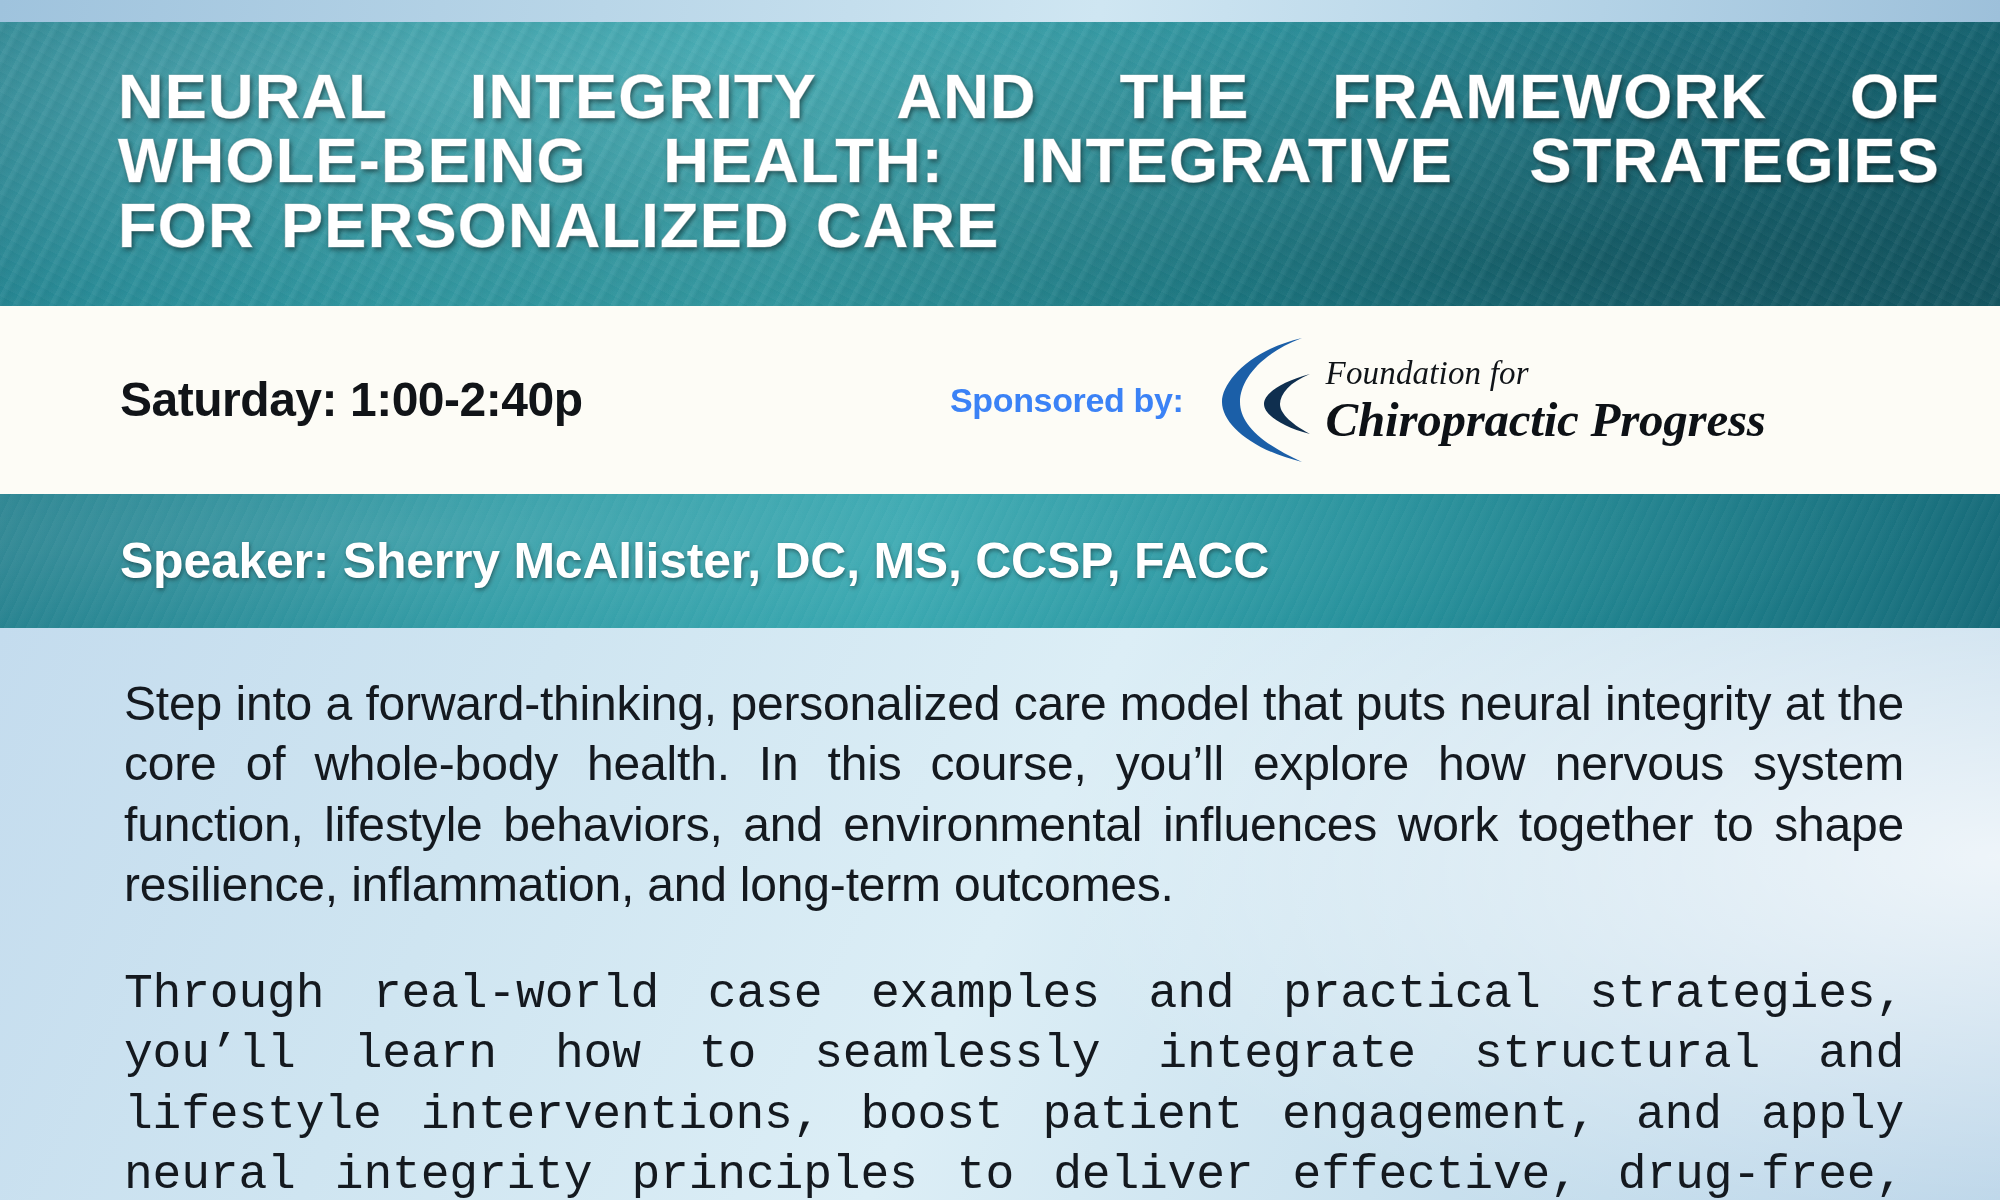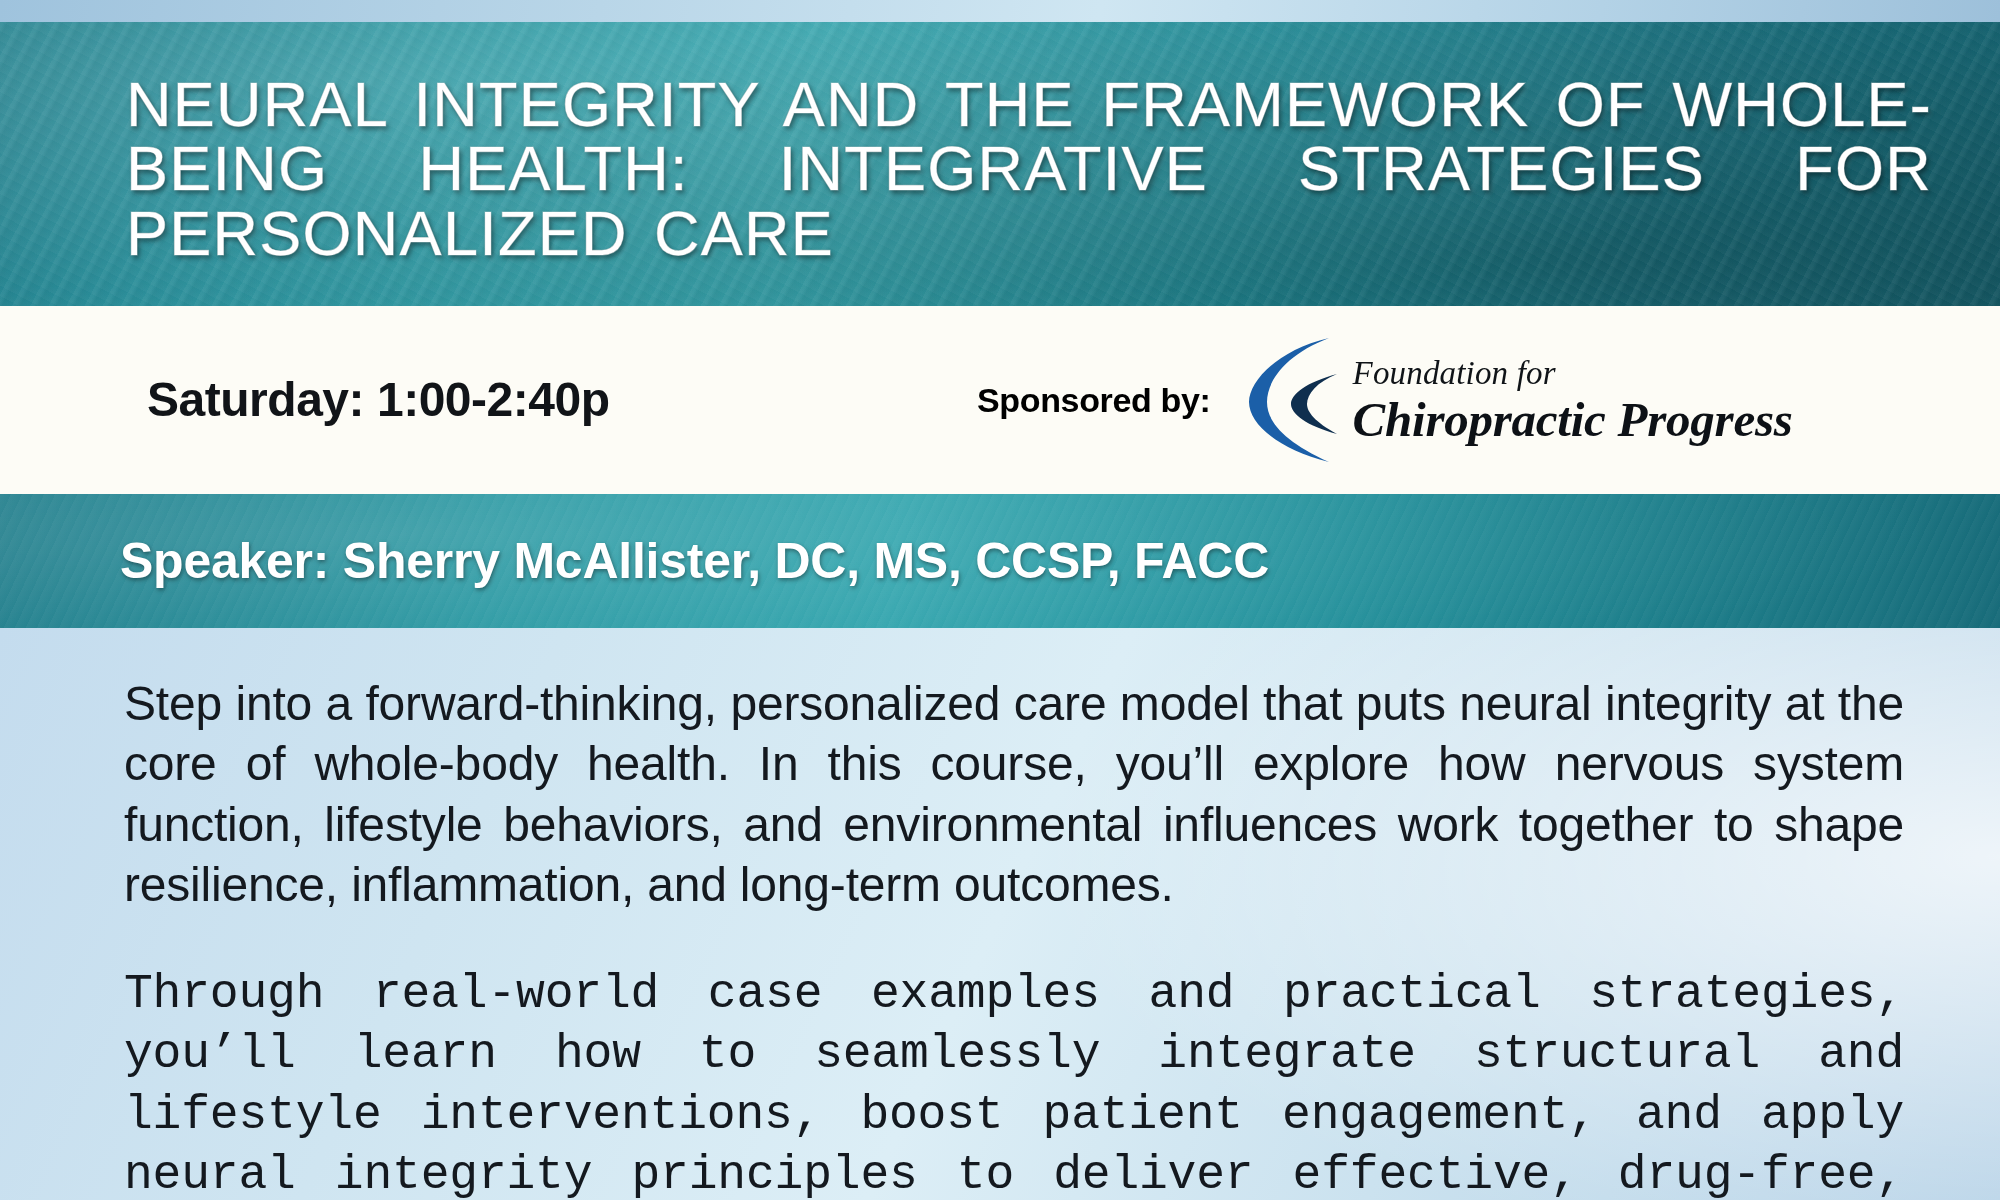--- a/index.html
+++ b/index.html
@@ -52,25 +52,25 @@
     position: absolute;
     inset: 0;
     background:
       repeating-linear-gradient(118deg, rgba(255,255,255,0.045) 0px, rgba(255,255,255,0.045) 3px, rgba(0,0,0,0.03) 7px, rgba(0,0,0,0.0) 16px),
       repeating-linear-gradient(28deg, rgba(255,255,255,0.03) 0px, rgba(255,255,255,0.0) 9px);
     pointer-events: none;
   }
   .title-text {
     position: relative;
     z-index: 2;
-    margin: 8px;
+    margin: 0;
     color: #ffffff;
     font-size: 63px;
     line-height: 1.02;
-    font-weight: 400;
+    font-weight: 700;
     letter-spacing: 0.02em;
     text-align: justify;
     text-align-last: left;
     text-transform: uppercase;
     text-shadow:
       0 0 1px rgba(0,0,0,0.55),
       2px 3px 5px rgba(0,0,0,0.45);
     -webkit-text-stroke: 1px rgba(255,255,255,0.4);
     word-spacing: 0.12em;
   }
@@ -82,39 +82,38 @@
     width: 2000px;
     height: 188px;
     background: #fdfcf6;
     display: flex;
     align-items: center;
   }
   .info-left {
     padding-left: 120px;
     width: 920px;
     box-sizing: border-box;
-    margin-left: 27px;
   }
   .info-line {
     color: #111418;
     font-size: 48px;
     font-weight: 800;
     letter-spacing: -0.01em;
     line-height: 1.28;
     white-space: nowrap;
   }
 
   .sponsor-wrap {
     display: flex;
     align-items: center;
     gap: 22px;
     margin-left: 30px;
   }
   .sponsor-label {
-    color: #000000;
+    color: #3b82f6;
     font-size: 34px;
     font-weight: 800;
     letter-spacing: -0.01em;
     white-space: nowrap;
   }
   .logo-block {
     display: flex;
     align-items: center;
     gap: 12px;
   }

